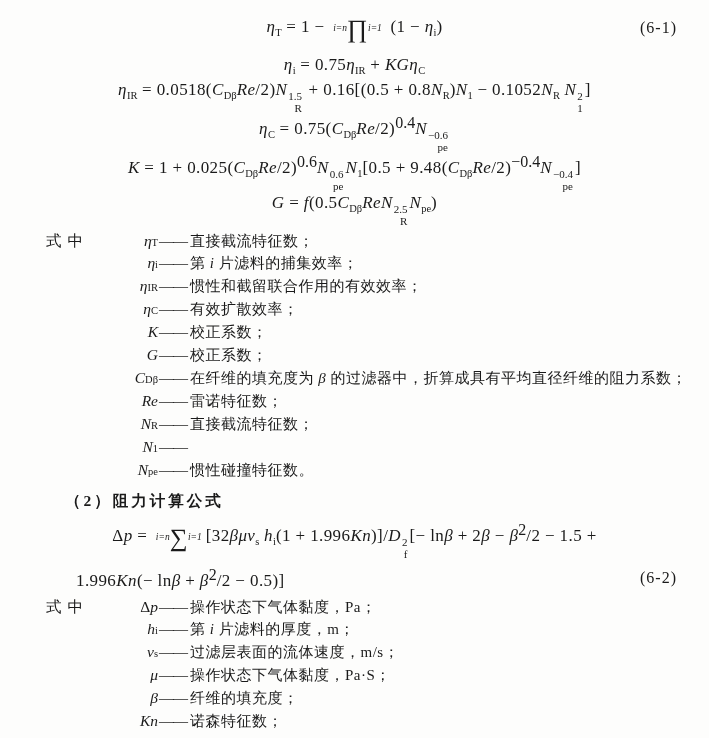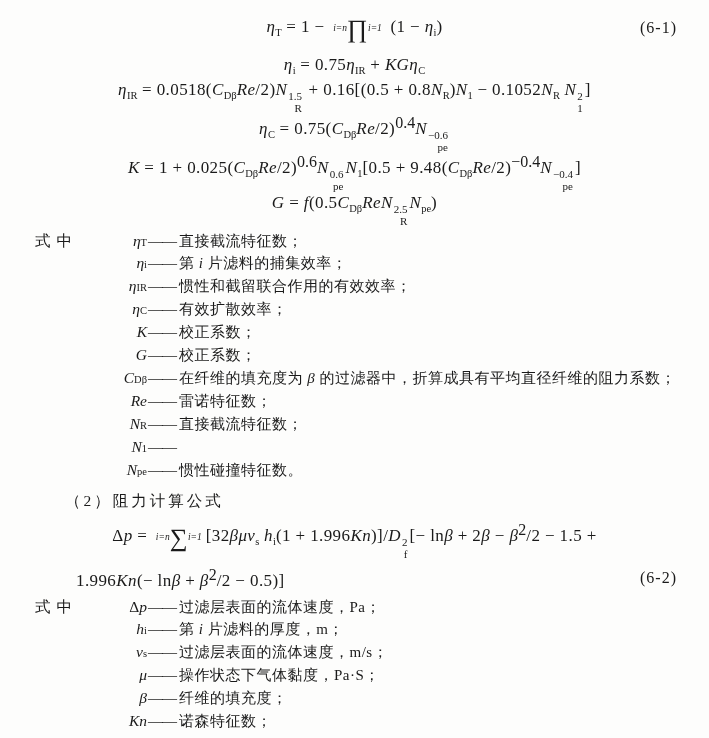--- a/index.html
+++ b/index.html
@@ -23,29 +23,29 @@
   .stk{display:inline-flex;flex-direction:column;align-items:flex-end;
        font-size:11px;line-height:1.1;vertical-align:-5px;margin:0 2px 0 1px;letter-spacing:0;}
   .bigop{display:inline-flex;flex-direction:row;align-items:center;
          vertical-align:middle;margin:0 4px;line-height:1;}
   .bigop .lim{font-size:9.5px;font-style:italic;line-height:1.1;letter-spacing:0;}
   .bigop .opsym{font-size:25px;line-height:1;}
   .eqnum{position:absolute;right:32px;top:50%;transform:translateY(-50%);
          font-size:16px;letter-spacing:1px;}
   
   .dlist{margin-top:4px;}
-  .drow{display:flex;align-items:baseline;height:23px;padding-left:35px;
+  .drow{display:flex;align-items:baseline;height:23px;padding-left:46px;
         font-size:15px;white-space:nowrap;}
   .lead{display:inline-block;width:52px;font-size:15.5px;letter-spacing:6px;flex:none;}
   .dsym{display:inline-flex;justify-content:flex-end;align-items:baseline;
         width:60px;flex:none;font-size:15.5px;}
   .ddash{flex:none;letter-spacing:-1px;margin:0 3px 0 1px;}
   .ddef{letter-spacing:.5px;}
   
-  .heading{padding-left:65px;font-size:15.5px;font-weight:normal;letter-spacing:3px;
+  .heading{padding-left:65px;font-size:15.5px;font-weight:bold;letter-spacing:3px;
            height:24px;line-height:24px;margin:5px 0 5px 0;}
 </style>
 </head>
 <body>
 
 <div class="page">
   <div id="eq-block-1">
       <div class="frow tall">
         <span class="fline"><span class="var">η</span><span class="sub">T</span><span class="txt"> = 1 − </span><span class="bigop">
             <span class="lim">i=n</span>
@@ -203,21 +203,21 @@
       </div>
     </div>
   <div id="def-list-2" class="dlist">
       <div class="drow">
         <span class="lead">式中</span>
         <span class="dsym">
           <span class="txt">Δ</span>
           <span class="var">p</span>
         </span>
         <span class="ddash">——</span>
-        <span class="ddef"><span class="txt">过滤层表面的流体速度，Pa；</span></span>
+        <span class="ddef"><span class="txt">操作状态下气体黏度，Pa；</span></span>
       </div>
       <div class="drow">
         <span class="lead"></span>
         <span class="dsym">
           <span class="var">h</span>
           <span class="sub">i</span>
         </span>
         <span class="ddash">——</span>
         <span class="ddef"><span class="txt">第 </span><span class="var">i</span><span class="txt"> 片滤料的厚度，m；</span></span>
       </div>

